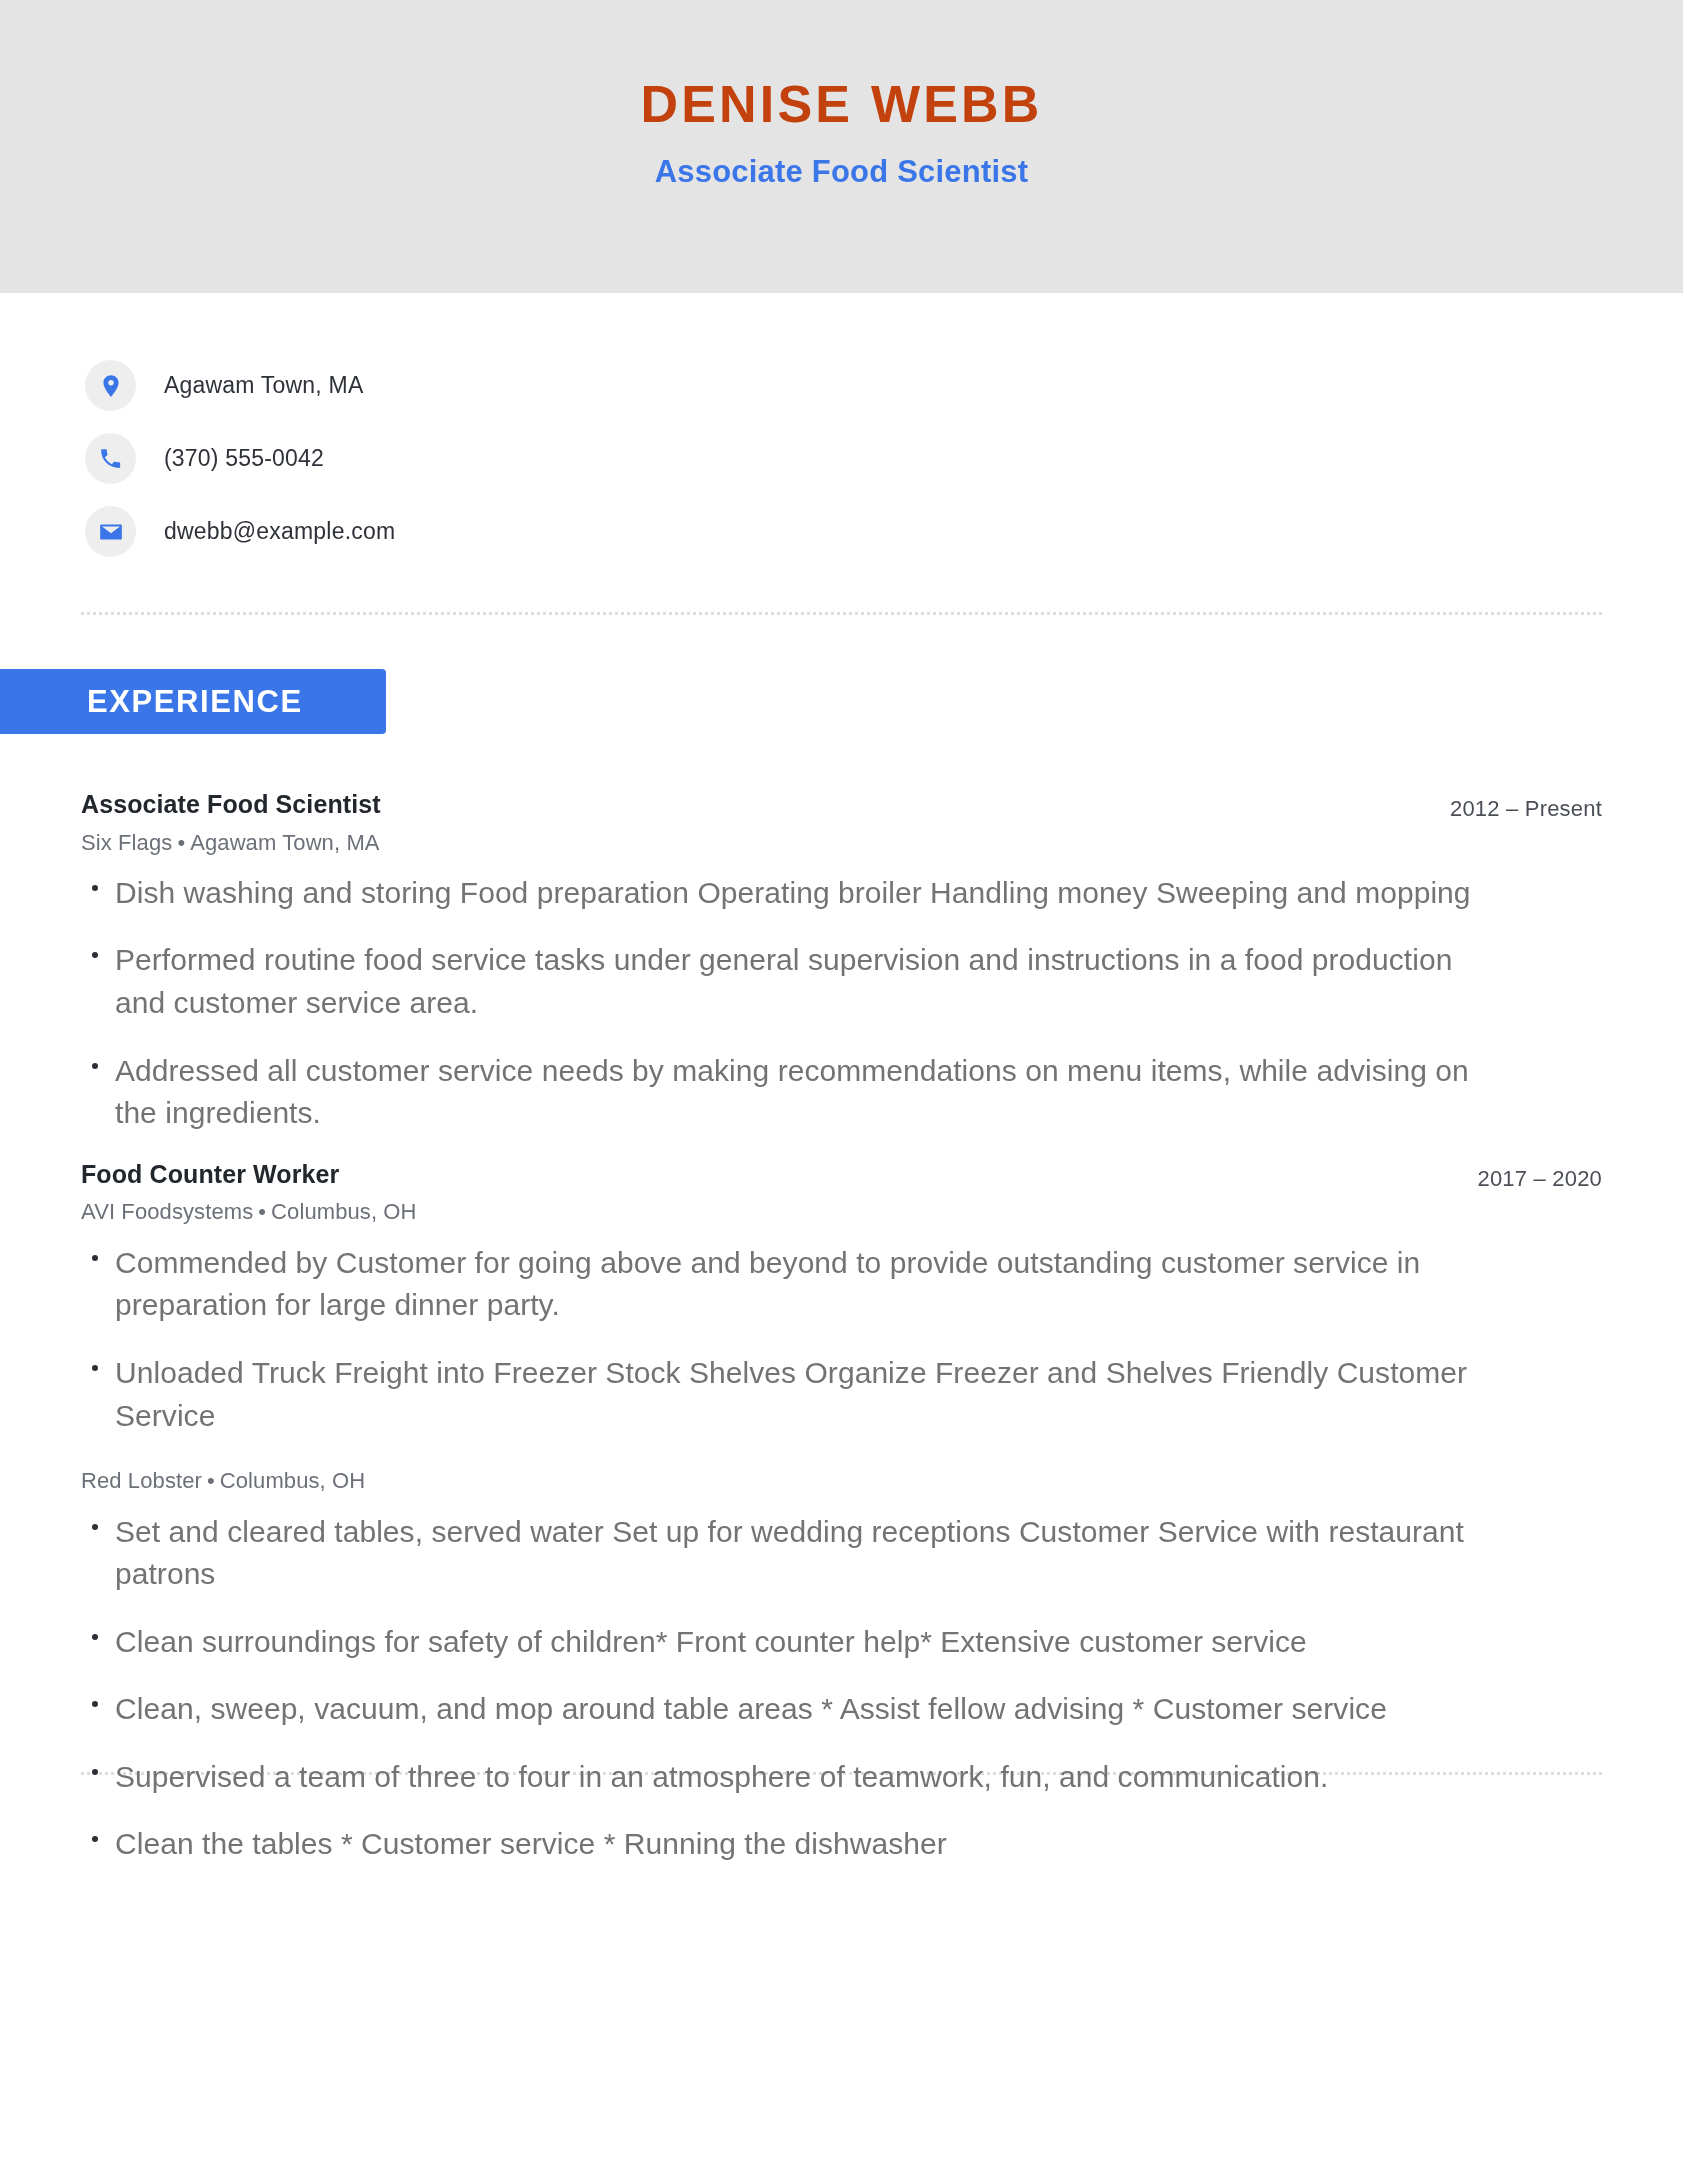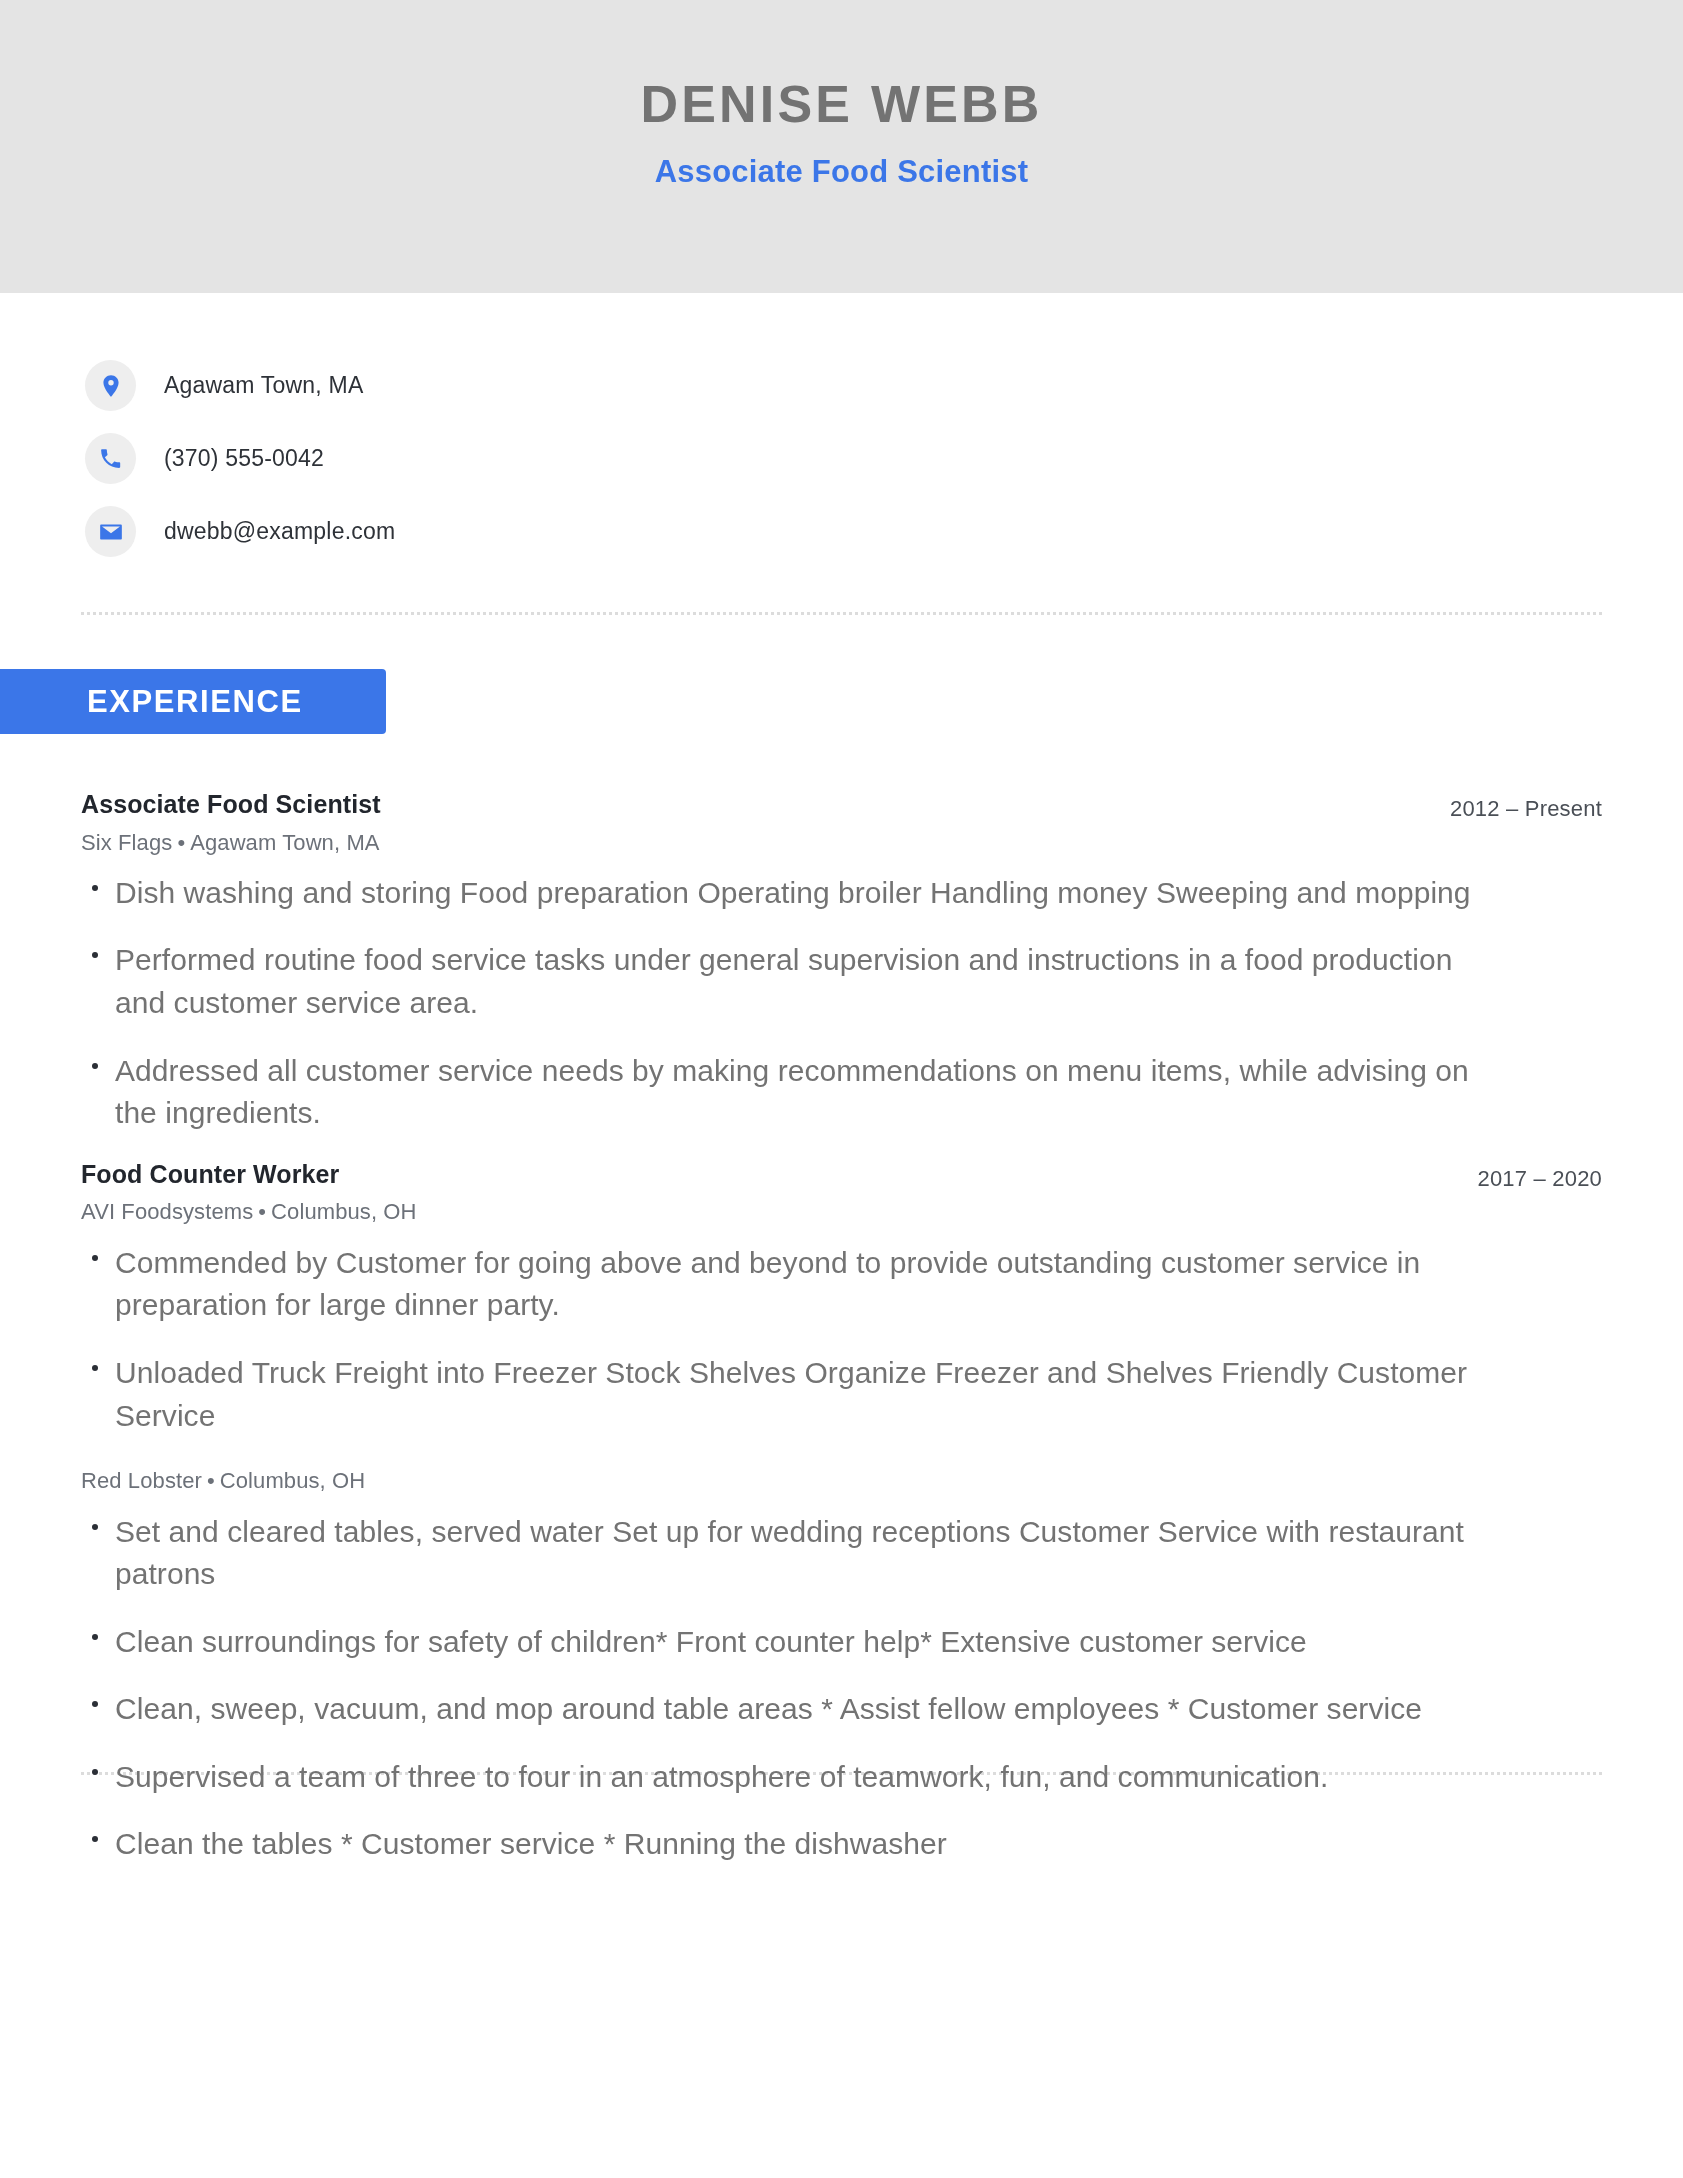--- a/index.html
+++ b/index.html
@@ -35,21 +35,21 @@
     display: flex;
     flex-direction: column;
     align-items: center;
     justify-content: flex-start;
     padding-top: 77px;
   }
   .full-name {
     font-size: 52px;
     font-weight: 700;
     letter-spacing: 3.2px;
-    color: #737373;
+    color: #c2410c;
     text-transform: uppercase;
     line-height: 1.06;
     margin: 0;
     white-space: nowrap;
   }
   .job-headline {
     margin-top: 23px;
     font-size: 31px;
     font-weight: 700;
     color: #3b76e8;
@@ -278,21 +278,21 @@
 
     <div class="job-spacer"></div>
 
     <div class="job">
       <div class="job-meta">
         <span>Red Lobster</span><span class="sep">•</span><span>Columbus, OH</span>
       </div>
       <ul class="bullets">
         <li>Set and cleared tables, served water Set up for wedding receptions Customer Service with restaurant patrons</li>
         <li>Clean surroundings for safety of children* Front counter help* Extensive customer service</li>
-        <li>Clean, sweep, vacuum, and mop around table areas * Assist fellow employees * Customer service</li>
+        <li>Clean, sweep, vacuum, and mop around table areas * Assist fellow advising * Customer service</li>
         <li>Supervised a team of three to four in an atmosphere of teamwork, fun, and communication.</li>
         <li>Clean the tables * Customer service * Running the dishwasher</li>
       </ul>
     </div>
 
   </div>
 
 </div>
 
 

